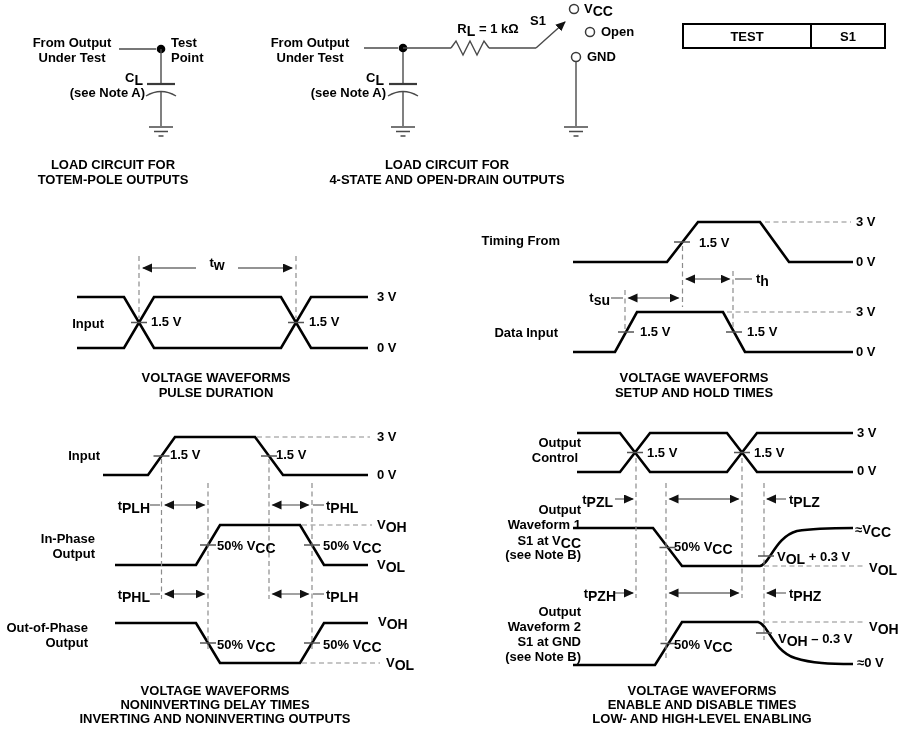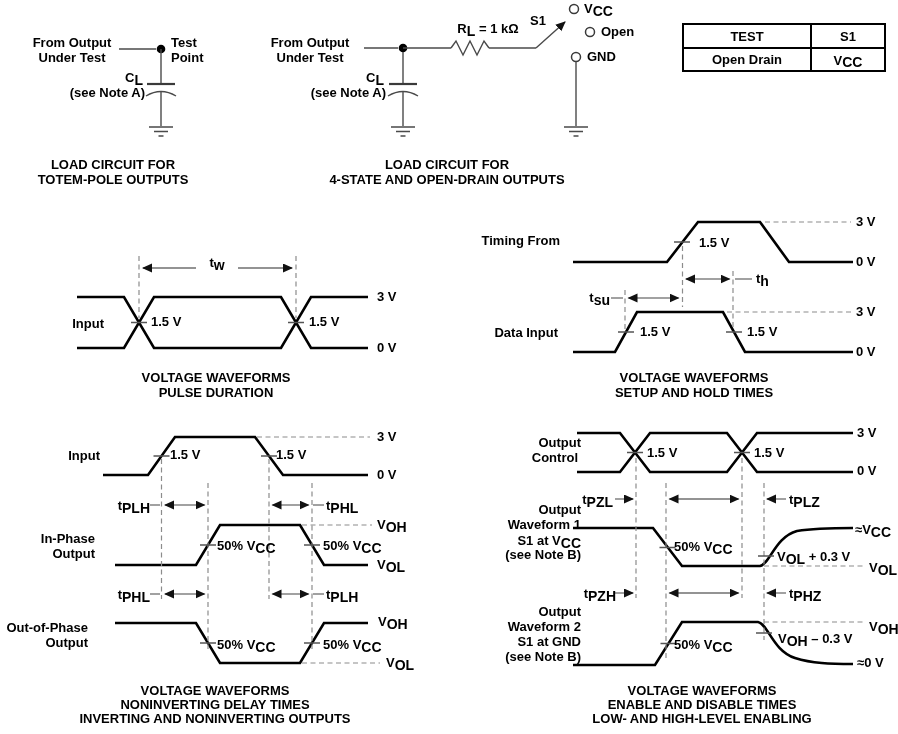--- a/index.html
+++ b/index.html
@@ -163,24 +163,20 @@
 
   <div class="s1box">
     <table class="s1">
       <thead>
         <tr>
           <th class="colA">TEST</th>
           <th class="colB">S1</th>
         </tr>
       </thead>
       <tbody>
-        <tr>
-          <td class="colA"><span>Open Drain</span></td>
-          <td class="colB"><span>V</span><span class="sub">CC</span></td>
-        </tr>
       </tbody>
     </table>
   </div>
 
   <div>
     <div class="lbl r" style="left:104px;top:317px">Input</div>
     <div class="lbl c" style="left:217px;top:255px"><span>t</span><span class="sub">w</span></div>
     <div class="lbl" style="left:151px;top:315px">1.5 V</div>
     <div class="lbl" style="left:309px;top:315px">1.5 V</div>
     <div class="lbl" style="left:377px;top:290px">3 V</div>

